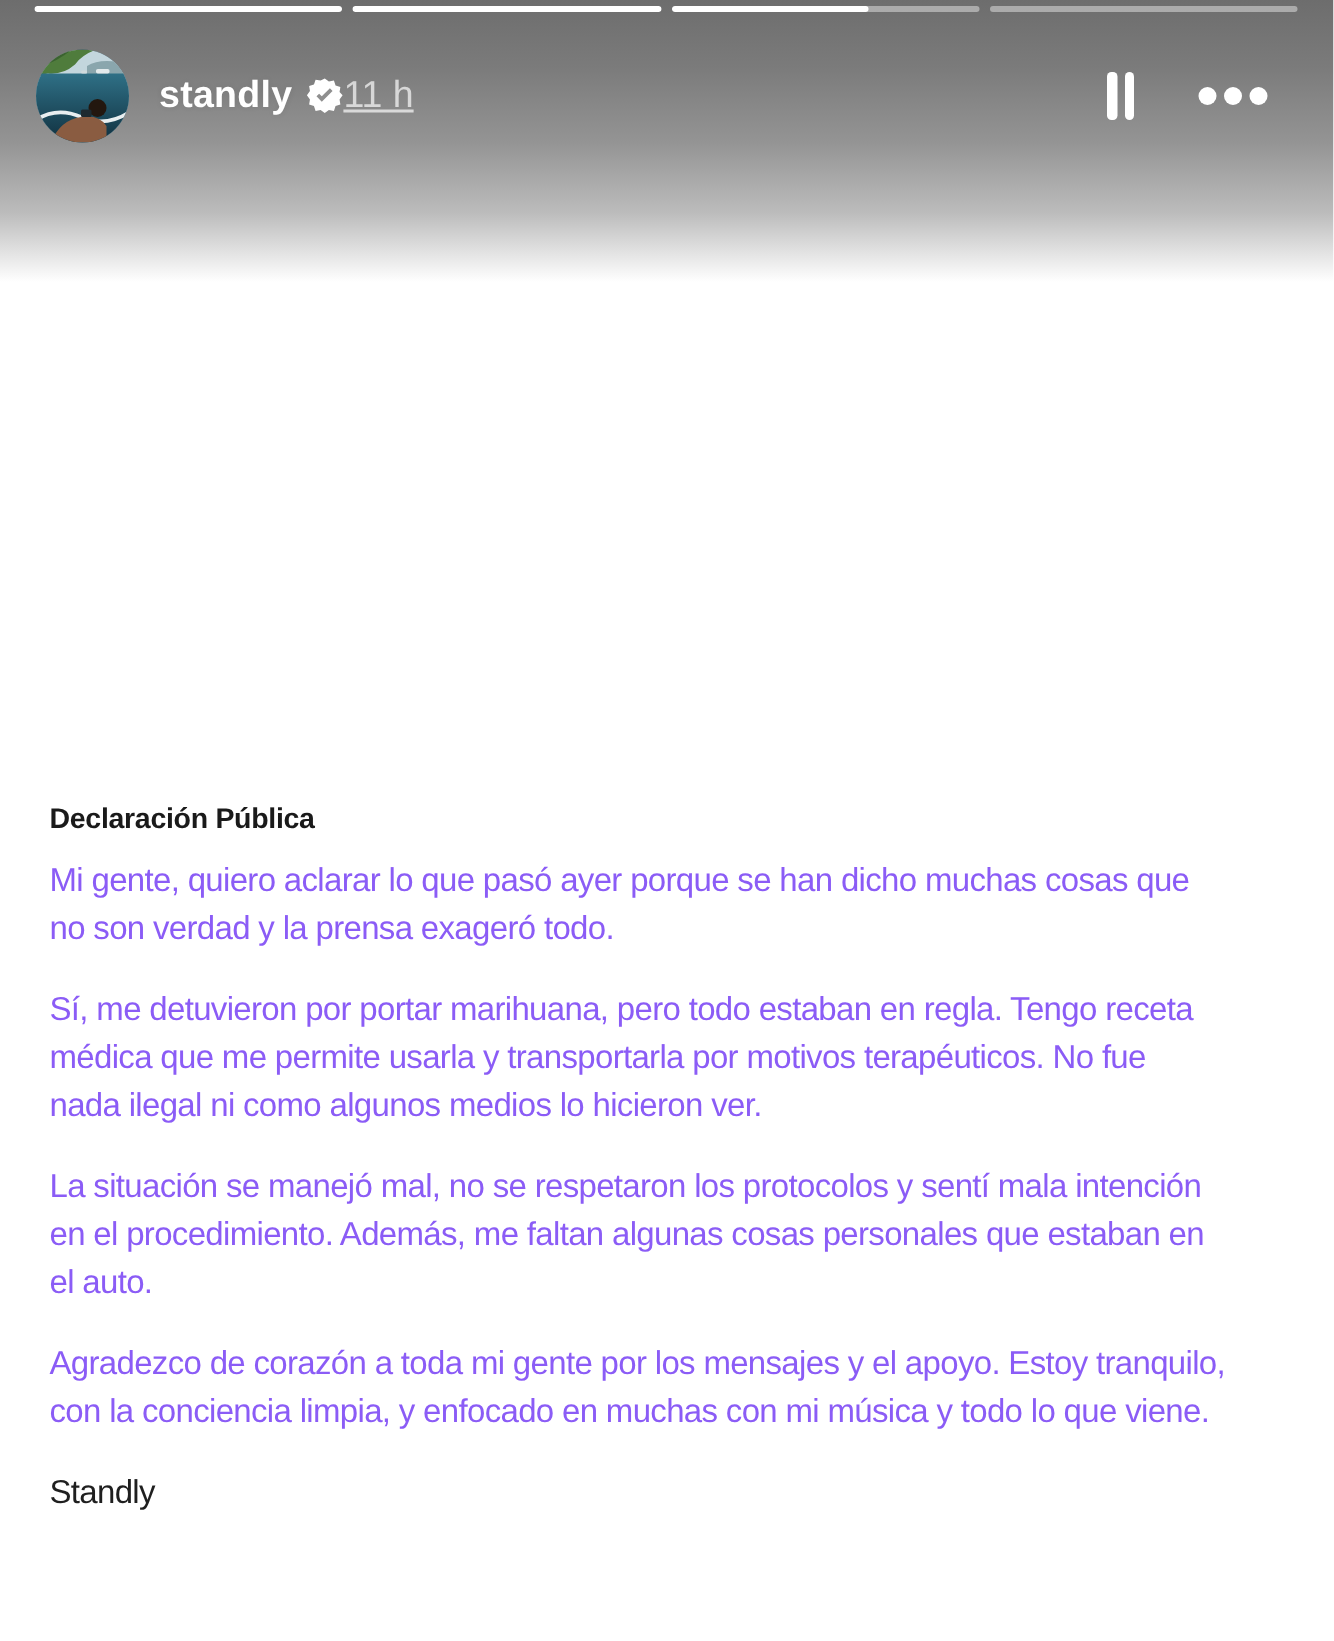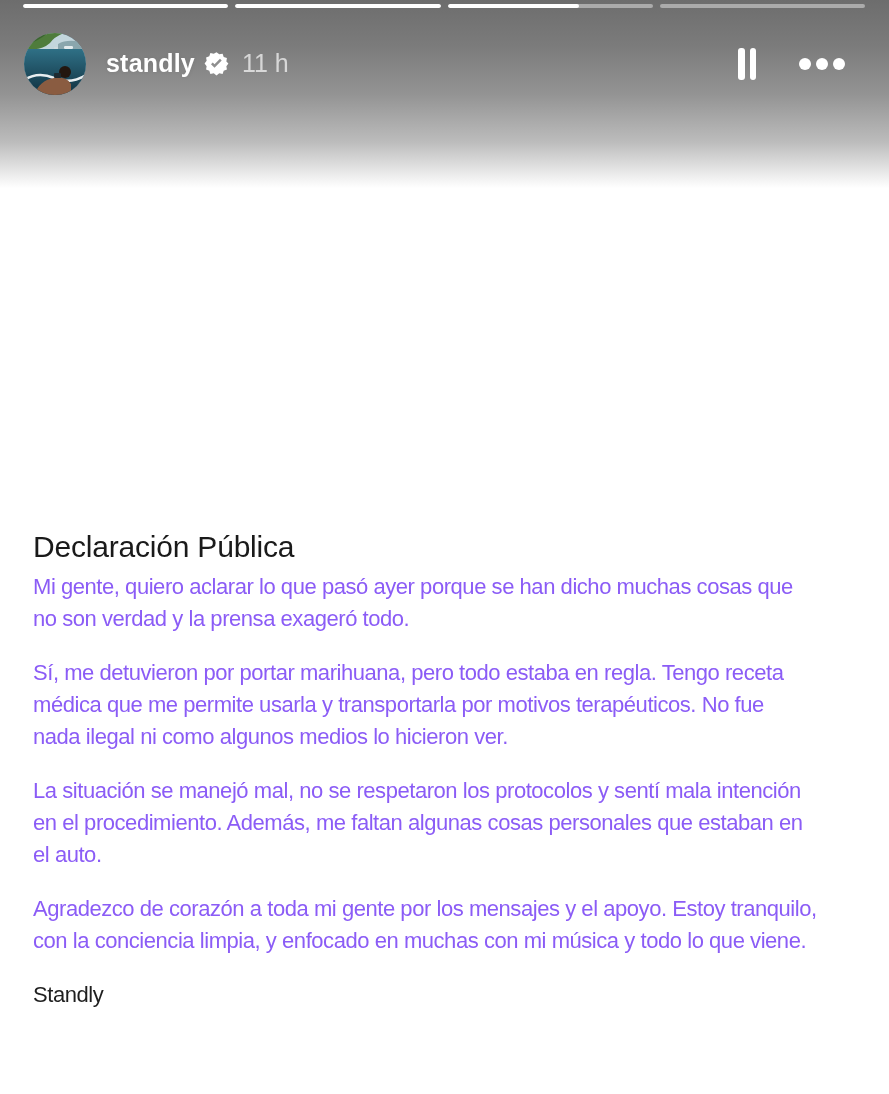--- a/index.html
+++ b/index.html
@@ -48,44 +48,43 @@
   }
   .avatar svg { display: block; }
   .username {
     margin-left: 20px;
     color: #ffffff; font-size: 25px; font-weight: 700;
     letter-spacing: 0.2px;
     text-shadow: 0 0 4px rgba(0,0,0,0.08);
   }
   .badge { margin-left: 9px; display: flex; align-items: center; }
   .timestamp {
-    margin-left: 13px;
     color: rgba(255,255,255,0.68);
-    font-size: 25px; font-weight: 400;
+    font-size: 25px; font-weight: 400; text-decoration: underline;
   }
   .controls {
     margin-left: auto; margin-right: 20px;
     display: flex; align-items: center; gap: 43px;
   }
   .pause-button { display: flex; gap: 5px; cursor: pointer; }
   .pause-button .bar {
     width: 6.5px; height: 32px; border-radius: 3px; background: #ffffff;
   }
   .more-button { display: flex; gap: 5px; cursor: pointer; align-items: center; }
   .more-button .dot {
     width: 12px; height: 12px; border-radius: 50%; background: #ffffff;
   }
 
   
   .statement {
     position: absolute; left: 33px; top: 529px; width: 836px;
     color: #1c1c1c;
   }
   .statement-title {
-    font-size: 30px; font-weight: 400; line-height: 36px;
+    font-size: 19px; font-weight: 700; line-height: 36px;
     letter-spacing: -0.2px;
     margin: 0 0 6px 0; color: #1a1a1a;
   }
   .para {
     font-size: 22px; line-height: 32px; font-weight: 400;
     letter-spacing: -0.45px;
     margin: 0 0 22px 0;
     white-space: pre-line;
     color: #8b5cf6;
   }
@@ -160,21 +159,21 @@
       <div class="dot"></div>
       <div class="dot"></div>
     </div>
   </div>
 </div>
 
 <div class="statement">
   <h1 class="statement-title">Declaración Pública</h1>
   <p class="para">Mi gente, quiero aclarar lo que pasó ayer porque se han dicho muchas cosas que
 no son verdad y la prensa exageró todo.</p>
-  <p class="para">Sí, me detuvieron por portar marihuana, pero todo estaba en regla. Tengo receta
+  <p class="para">Sí, me detuvieron por portar marihuana, pero todo estaban en regla. Tengo receta
 médica que me permite usarla y transportarla por motivos terapéuticos. No fue
 nada ilegal ni como algunos medios lo hicieron ver.</p>
   <p class="para">La situación se manejó mal, no se respetaron los protocolos y sentí mala intención
 en el procedimiento. Además, me faltan algunas cosas personales que estaban en
 el auto.</p>
   <p class="para">Agradezco de corazón a toda mi gente por los mensajes y el apoyo. Estoy tranquilo,
 con la conciencia limpia, y enfocado en muchas con mi música y todo lo que viene.</p>
   <p class="signature">Standly</p>
 </div>
 

